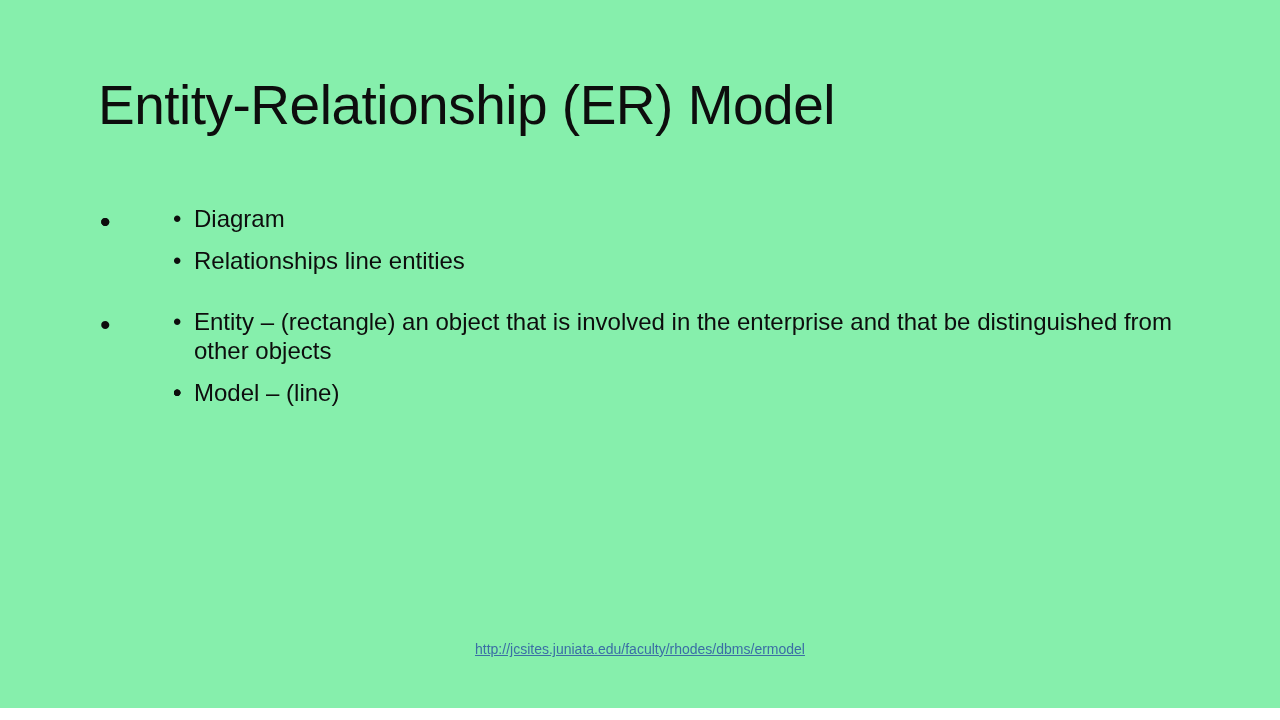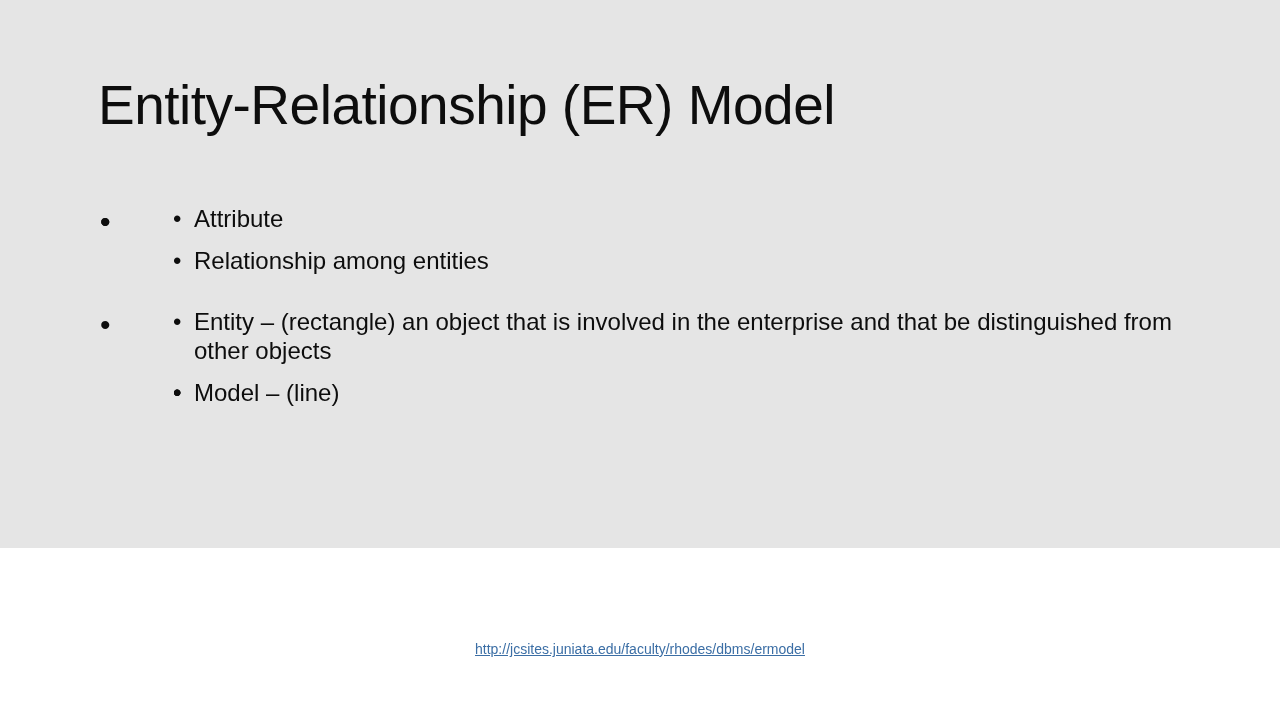--- a/index.html
+++ b/index.html
@@ -12,22 +12,22 @@
     background: #ffffff;
     font-family: "Liberation Sans", sans-serif;
     color: #000000;
     overflow: hidden;
     position: relative;
   }
 
   .slide {
     position: relative;
     width: 1280px;
-    height: 548px;
-    background: #e5e5e5;
+    height: 708px;
+    background: #86efac;
   }
 
   
   .slide-title {
     position: absolute;
     left: 98px;
     top: 74px;
     width: 1090px;
     font-family: "Liberation Sans", sans-serif;
     font-size: 55px;
@@ -124,25 +124,25 @@
 
       <li class="bullet l1">
         <span class="dot">•</span>
       </li>
 
       <li class="bullet l1">
         <span class="dot">•</span>
         <ul class="lvl2">
           <li class="bullet l2">
             <span class="dot">•</span>
-            <span>Attribute</span>
+            <span>Diagram</span>
           </li>
           <li class="bullet l2">
             <span class="dot">•</span>
-            <span>Relationship among entities</span>
+            <span>Relationships line entities</span>
           </li>
         </ul>
       </li>
 
       <li class="group-gap"></li>
 
       <li class="bullet l1">
         <span class="dot">•</span>
         <ul class="lvl2">
           <li class="bullet l2">

